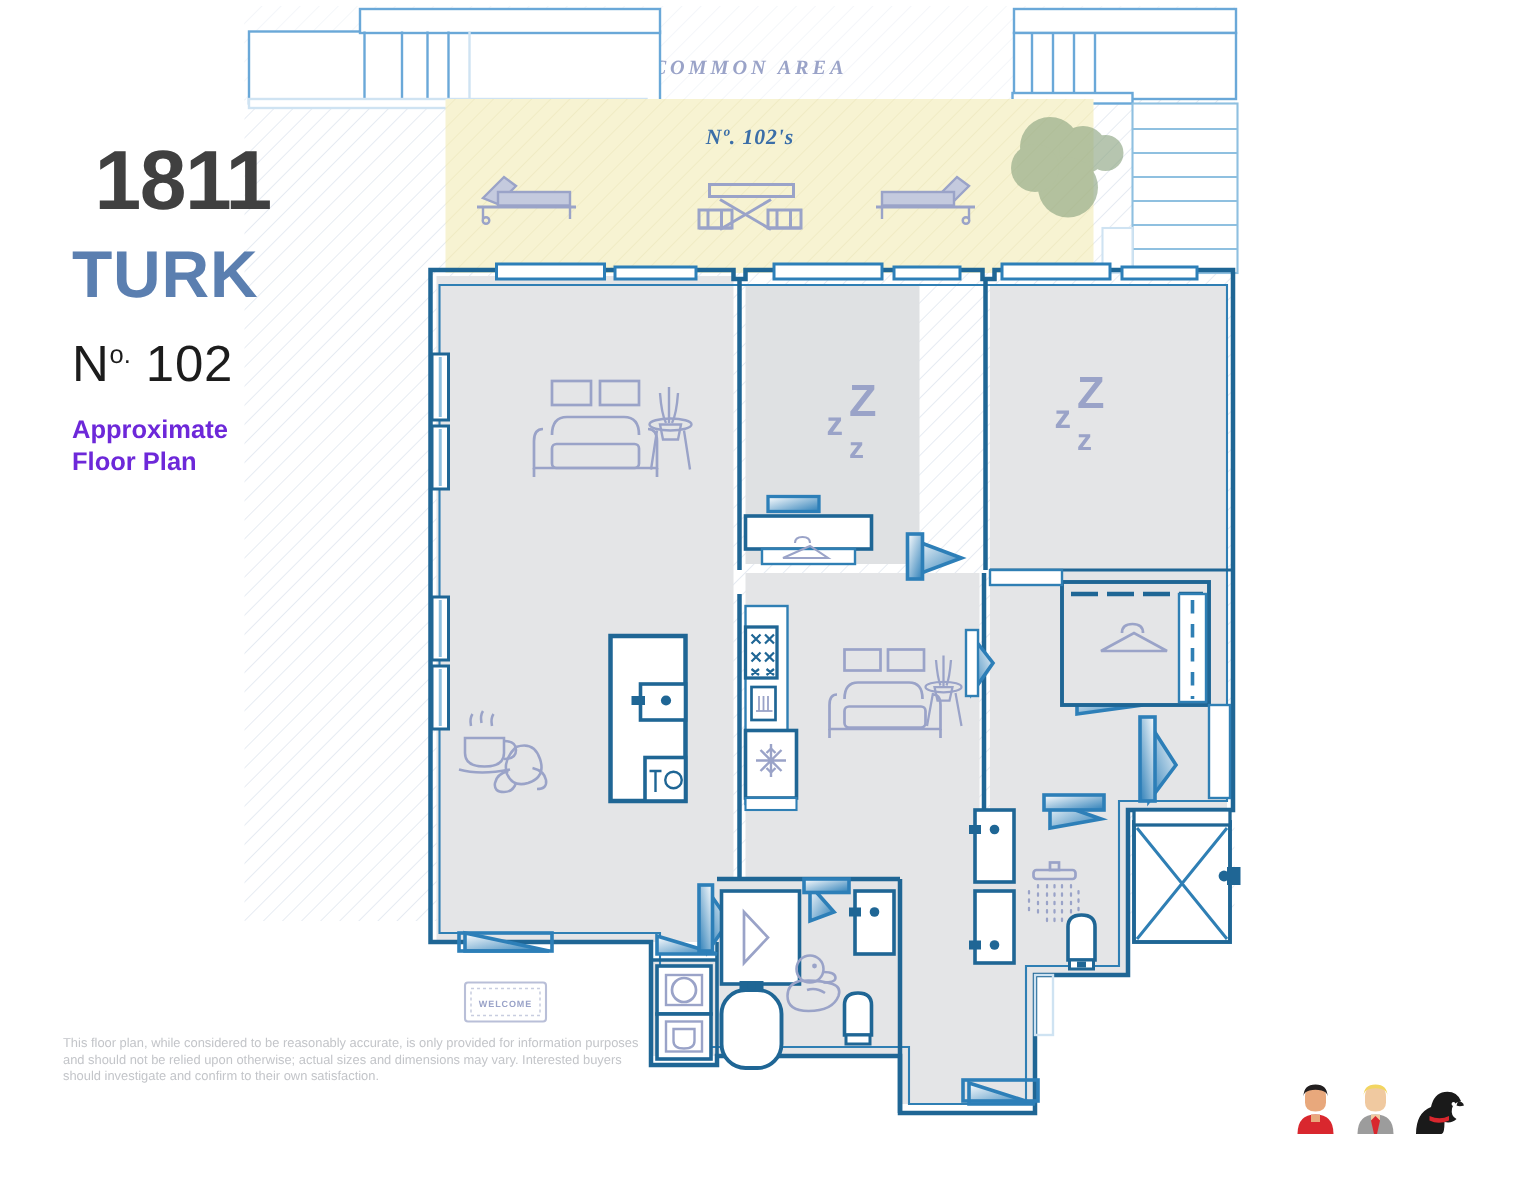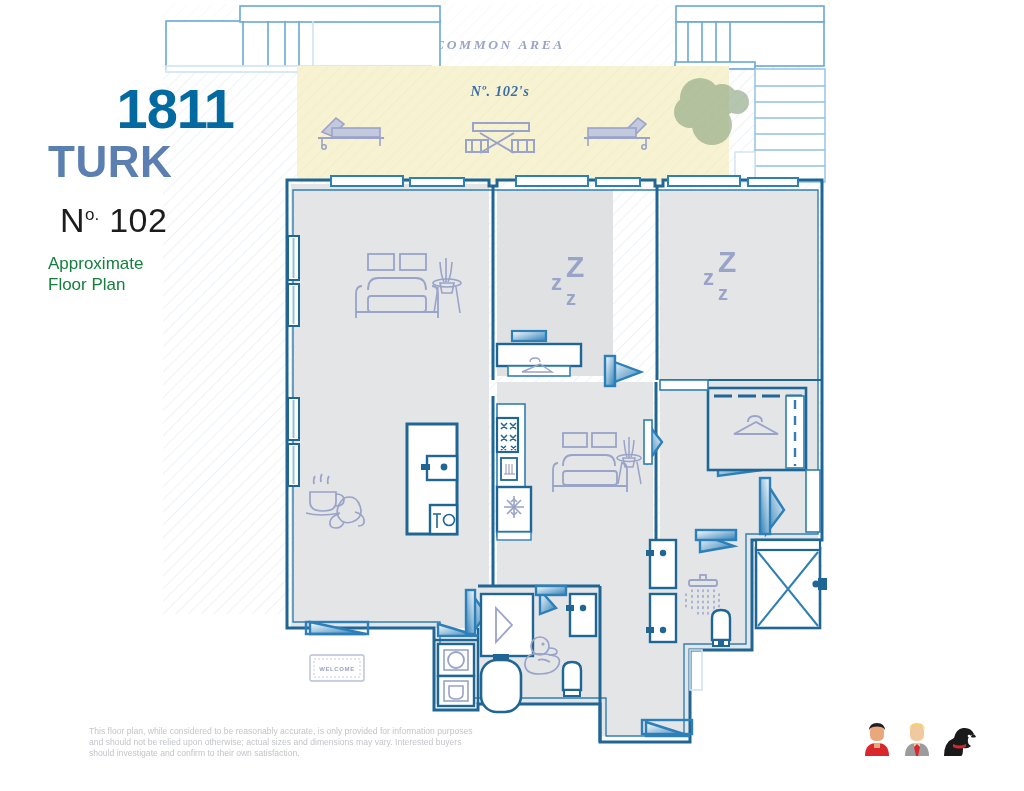--- a/index.html
+++ b/index.html
@@ -10,44 +10,44 @@
     -webkit-font-smoothing:antialiased;
   }
   #stage{position:absolute;inset:0;width:1024px;height:791px;border-radius:14px;}
   svg.plan{position:absolute;left:0;top:0;width:1024px;height:791px;}
 
   
   .titleblock{position:absolute;left:48px;top:78px;width:190px;z-index:40;}
   .t-1811{
     font-family:"Liberation Sans", sans-serif;
     font-weight:700;font-size:56px;line-height:54px;
-    color:#0369a1;letter-spacing:-1px;margin:4px;text-align:right;
+    color:#404040;letter-spacing:-1px;margin:15px;
   }
   .t-turk{
     font-family:"Liberation Sans", sans-serif;
     font-weight:600;font-size:44px;line-height:44px;
     color:#5b7fb0;letter-spacing:0.5px;margin:4px 0 0 0;
   }
   .t-no{
     font-family:"Liberation Sans", sans-serif;
     font-weight:400;font-size:34px;line-height:38px;
-    color:#1c1c1c;margin:12px 0 0 12px;letter-spacing:0.5px;
+    color:#1c1c1c;margin:12px 0 0 0;letter-spacing:0.5px;
   }
   .t-no sup{font-size:17px;vertical-align:super;letter-spacing:0;}
   .t-approx{
     font-family:"Liberation Sans", sans-serif;
-    font-weight:400;font-size:17px;line-height:21px;
-    color:#15803d;margin:14px 0 0 0;white-space:pre-line;
+    font-weight:700;font-size:17px;line-height:21px;
+    color:#6d28d9;margin:14px 0 0 0;white-space:pre-line;
   }
 
   
   .disclaimer{
-    position:absolute;left:42px;top:726px;width:470px;z-index:40;
-    font-family:"Liberation Sans", sans-serif;
-    font-size:8.6px;line-height:11.2px;color:#c3c5c9;white-space:pre-line;margin-left:47px;
+    position:absolute;left:42px;top:690px;width:470px;z-index:40;
+    font-family:"Liberation Sans", sans-serif;
+    font-size:8.6px;line-height:11.2px;color:#c3c5c9;white-space:pre-line;
   }
 
   
   .avatars{position:absolute;left:862px;top:714px;width:120px;height:42px;z-index:40;
     display:flex;gap:10px;align-items:flex-end;}
   .avatars svg{display:block;}
 
   .lbl-common{
     font-family:"Liberation Serif", serif;
     font-style:italic;font-weight:700;font-size:13.5px;

